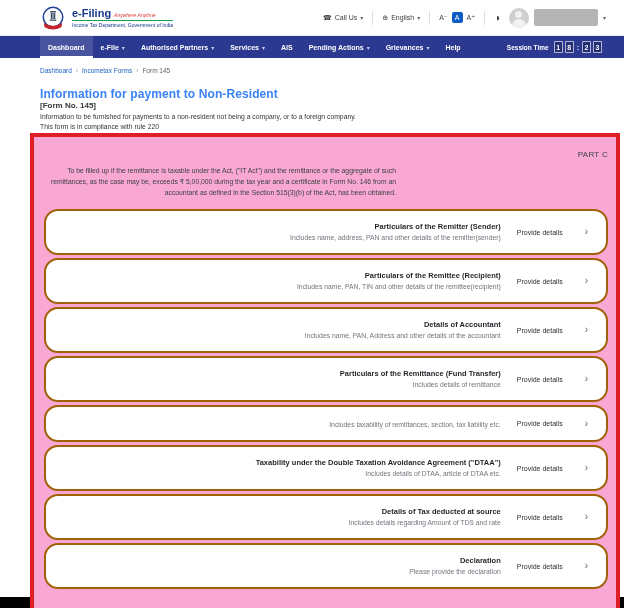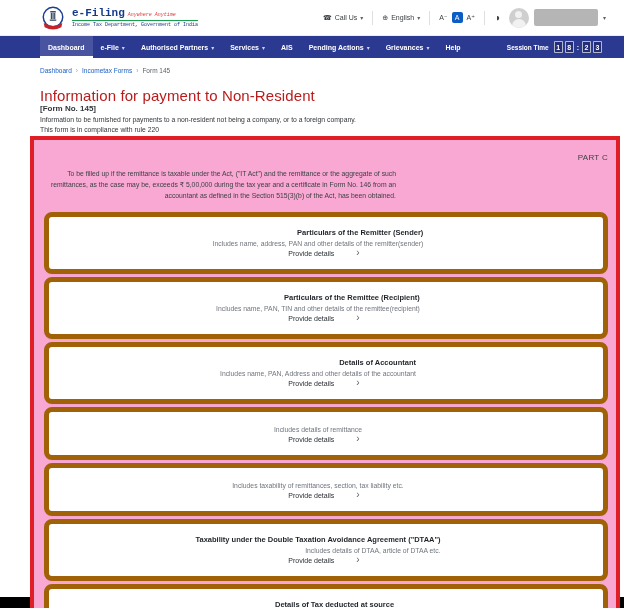--- a/index.html
+++ b/index.html
@@ -8,21 +8,21 @@
     position:relative; overflow:hidden; background:#ffffff;
     font-family:"Liberation Sans","DejaVu Sans",sans-serif; color:#222;
   }
   
   .topbar {
     height:36px; background:#fff; border-bottom:1px solid #ebedf0;
     display:flex; align-items:center; justify-content:space-between;
     padding:0 18px 0 40px;
   }
   .brand { display:flex; align-items:center; }
-  .brand-text { margin-left:6px;font-family:Liberation Mono, monospace; }
+  .brand-text { margin-left:6px; }
   .brand-row { display:flex; align-items:baseline; gap:3px; }
   .efiling { font-size:11px; font-weight:bold; color:#163a8a; }
   .tagline { font-size:5px; font-style:italic; color:#e03b3b; }
   .green-rule { height:1.5px; background:#17a04b; margin:1px 0 1px 0; }
   .org { font-size:5px; color:#163a8a; }
   .top-actions { display:flex; align-items:center; gap:9px; font-size:7px; color:#3c4043; }
   .action { display:flex; align-items:center; gap:3px; cursor:pointer; white-space:nowrap; }
   .vsep { width:1px; height:14px; background:#dcdfe3; }
   .caret { font-size:6px; color:#5f6368; }
   .fontsize { display:flex; align-items:center; gap:4px; }
@@ -56,35 +56,35 @@
     border:1px solid rgba(255,255,255,.65); background:rgba(0,0,0,.18);
     display:inline-flex; align-items:center; justify-content:center; border-radius:1px;
   }
   .colon { font-size:7px; font-weight:bold; margin:0 1px; }
   
   main { padding:0 40px; }
   .breadcrumb { margin-top:9px; font-size:6.5px; color:#5f6368; display:flex; align-items:center; }
   .bc-link { color:#1b5fc4; cursor:pointer; }
   .bc-sep { margin:0 4px; color:#9aa0a6; }
   .bc-current { color:#5f6368; }
-  h1 { margin-top:13px; font-size:15px; font-weight:normal; color:#b91c1c; letter-spacing:.1px; }
+  h1 { margin-top:13px; font-size:12px; font-weight:bold; color:#3b82f6; letter-spacing:.1px; }
   .form-no { font-size:8px; font-weight:bold; color:#33363a; }
   .desc { margin-top:3px; font-size:6.8px; color:#33363a; }
   
   .part-c {
     position:relative; z-index:2; margin:3px -36px 0 -10px;
     background:#f9a8d4; border:4px solid #e01e25; padding:12px 8px 6px 10px;text-align:right;
   }
   .part-c-heading { font-size:8px; color:#3c4043; margin:1px 0 6px 2px; letter-spacing:.3px; }
   .part-c-desc { font-size:6.8px; color:#3c4043; line-height:11px; max-width:350px; margin:0 0 11px 2px; }
   .cards { display:block; }
   .card {
-    background:#fff; border:5px solid #a16207; border-radius:8px;
+    background:#fff; border:2px solid #a16207; border-radius:14px;
     padding:11px 14px; margin-bottom:3px; display:flex; align-items:center;
-    box-shadow:0 1px 2px rgba(0,0,0,.03); cursor:pointer;flex-direction:column;
+    box-shadow:0 1px 2px rgba(0,0,0,.03); cursor:pointer;
   }
   .card:last-child { margin-bottom:16px; }
   .card-left { flex:1; padding-right:16px; min-width:0; }
   .card-title { font-size:7.5px; font-weight:bold; color:#1f2328; line-height:9px; }
   .card-sub { font-size:6.8px; color:#70757d; line-height:8px; margin-top:3px; }
   .card-right { display:flex; align-items:center; gap:22px; white-space:nowrap; padding-right:4px; }
   .provide { font-size:7px; color:#2a2e33; }
   .chev { font-size:10px; color:#5f6368; line-height:1; }
   
   .bottom-black { position:absolute; left:0; right:0; bottom:0; height:11px; background:#000; z-index:1; }
@@ -224,20 +224,21 @@
             <div class="card-title">Details of Accountant</div>
             <div class="card-sub">Includes name, PAN, Address and other details of the accountant</div>
           </div>
           <div class="card-right">
             <span class="provide">Provide details</span>
             <span class="chev">›</span>
           </div>
         </div>
         <div class="card">
           <div class="card-left">
+            <div class="card-title">Particulars of the Remittance (Fund Transfer)</div>
             <div class="card-sub">Includes details of remittance</div>
           </div>
           <div class="card-right">
             <span class="provide">Provide details</span>
             <span class="chev">›</span>
           </div>
         </div>
         <div class="card">
           <div class="card-left">
             <div class="card-sub">Includes taxability of remittances, section, tax liability etc.</div>

